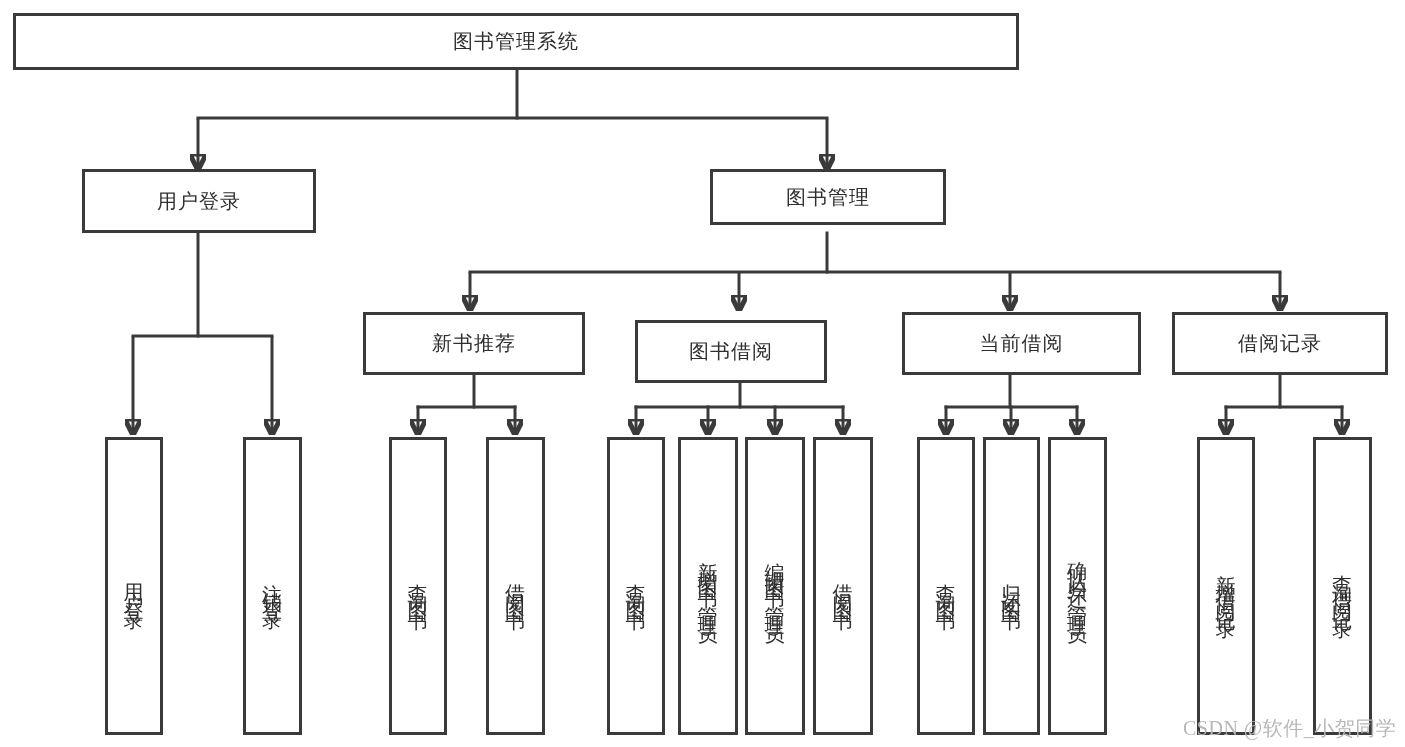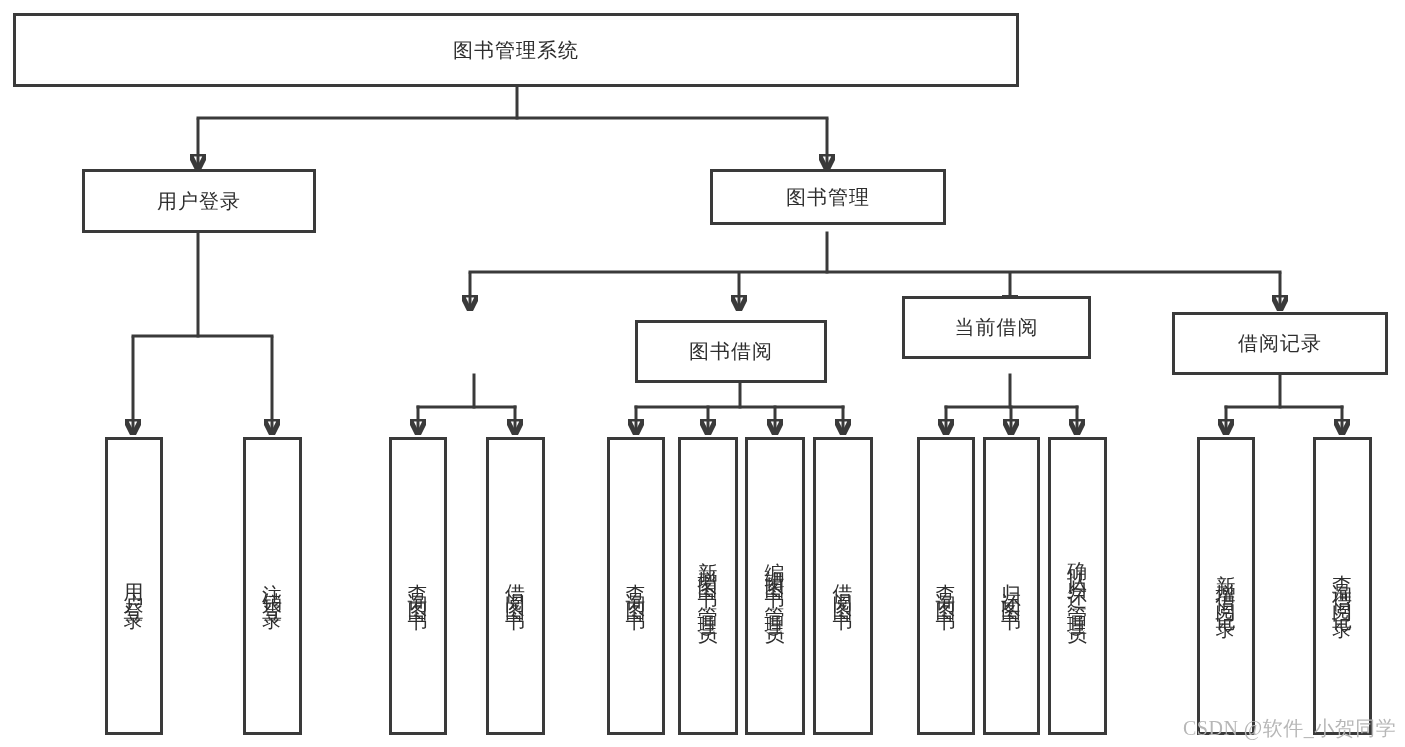--- a/index.html
+++ b/index.html
@@ -80,35 +80,38 @@
     </g>
 
     <g>
       <path d="M1280 375 V407"></path>
       <path d="M1226 407 H1342"></path>
       <path d="M1226 407 V433" marker-end="url(#arrow)"></path>
       <path d="M1342 407 V433" marker-end="url(#arrow)"></path>
     </g>
   </svg>
 
-  <div class="box hbox" style="left:13px;top:13px;width:1006px;height:74px">
+  <div class="box hbox" style="left:13px;top:13px;width:1006px;height:57px">
     <span>图书管理系统</span>
   </div>
 
   <div class="box hbox" style="left:82px;top:169px;width:234px;height:64px">
     <span>用户登录</span>
   </div>
   <div class="box hbox" style="left:710px;top:169px;width:236px;height:56px">
     <span>图书管理</span>
   </div>
 
+  <div class="box hbox" style="left:363px;top:312px;width:222px;height:63px">
+    <span>新书推荐</span>
+  </div>
   <div class="box hbox" style="left:635px;top:320px;width:192px;height:63px">
     <span>图书借阅</span>
   </div>
-  <div class="box hbox" style="left:902px;top:296px;width:189px;height:63px">
+  <div class="box hbox" style="left:902px;top:312px;width:239px;height:63px">
     <span>当前借阅</span>
   </div>
   <div class="box hbox" style="left:1172px;top:312px;width:216px;height:63px">
     <span>借阅记录</span>
   </div>
 
   <div class="box vbox" style="left:105px;top:437px;width:58px;height:298px">
     <span>用户登录</span>
   </div>
   <div class="box vbox" style="left:243px;top:437px;width:59px;height:298px">

